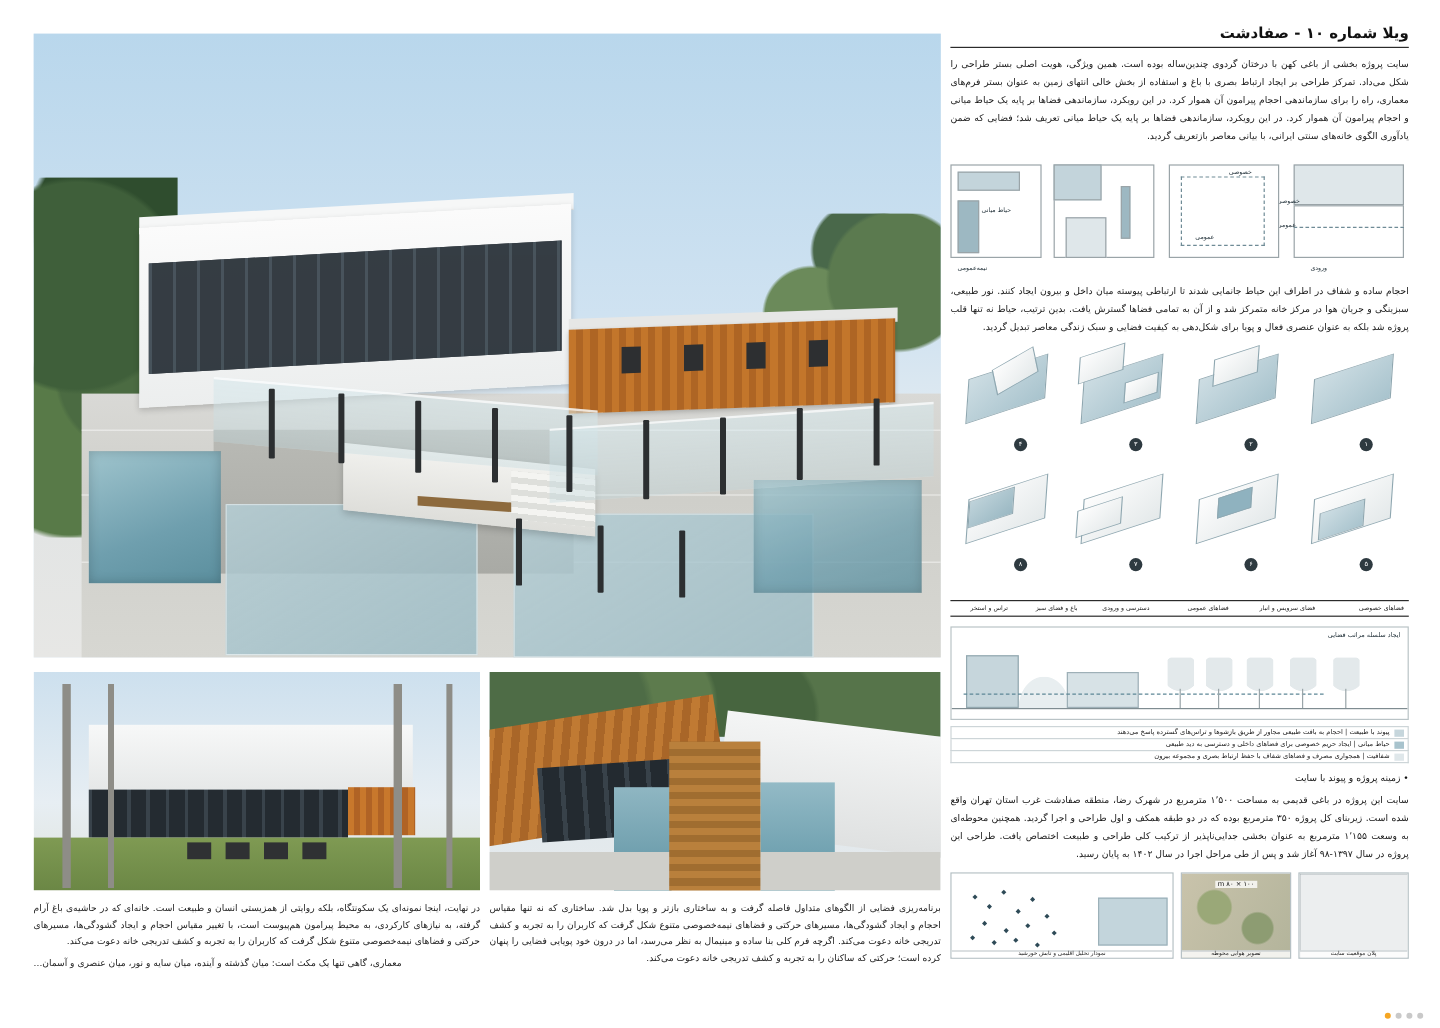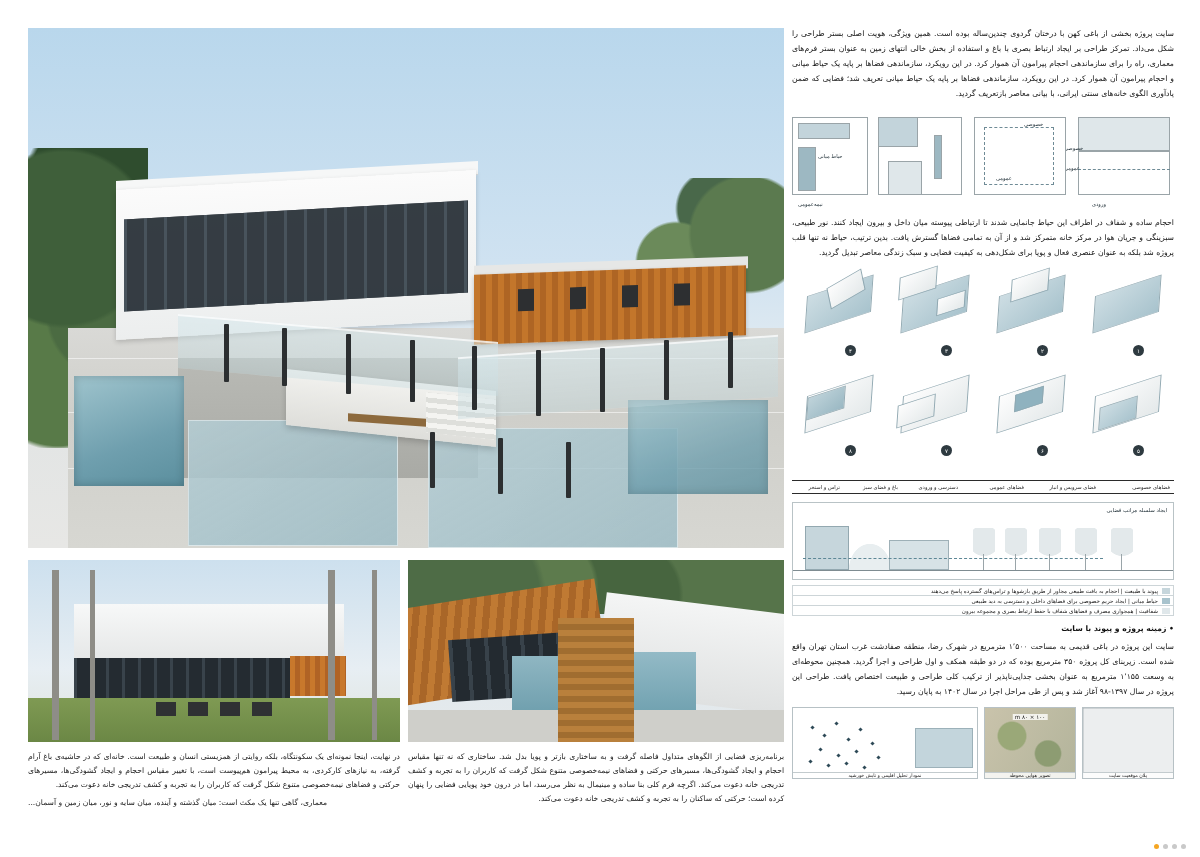--- a/index.html
+++ b/index.html
@@ -266,21 +266,21 @@
   .legend-row {
     display: flex; align-items: center; gap: 4px;
     border: .7px solid #cdd5d8; border-top: 0;
     padding: 1.5px 3px; font-size: 5.6px; color: #1b1b1b;
     direction: rtl;
   }
   .legend-row:first-child { border-top: .7px solid #cdd5d8; }
   .legend-sw { width: 8px; height: 6px; flex: 0 0 auto; }
 
   .bullet {
-    margin-top: 8px; font-size: 7.7px; font-weight: bold; color: #111;
+    margin-top: 8px; font-size: 7.7px; font-weight: normal; color: #111;
   }
   .bullet::before { content: "• "; }
 
   
   .mini-row { position: relative; margin-top: 8px; height: 72px; }
   .mini {
     position: absolute; top: 0; height: 72px; border: .8px solid #b7c1c5; overflow: hidden;
     background: #f3f5f6;
   }
   .mini-map {
@@ -400,26 +400,29 @@
     <div class="p3-wood"></div>
     <div class="p3-dark"></div>
     <div class="p3-pool-l"></div>
     <div class="p3-pool-r"></div>
     <div class="p3-floor"></div>
     <div class="p3-deck"></div>
   </div>
 
   <div class="cap cap-left">
     <div>در نهایت، اینجا نمونه‌ای یک سکونتگاه، بلکه روایتی از همزیستی انسان و طبیعت است. خانه‌ای که در حاشیه‌ی باغ آرام گرفته، به نیازهای کارکردی، به محیط پیرامون هم‌پیوست است، با تغییر مقیاس احجام و ایجاد گشودگی‌ها، مسیرهای حرکتی و فضاهای نیمه‌خصوصی متنوع شکل گرفت که کاربران را به تجربه و کشف تدریجی خانه دعوت می‌کند.</div>
-    <div class="bold" style="margin-top:4px;text-align:left">معماری، گاهی تنها یک مکث است: میان گذشته و آینده، میان سایه و نور، میان زمین و آسمان...</div>
+    <div class="bold" style="margin-top:4px;text-align:left">معماری، گاهی تنها یک مکث است: میان گذشته و آینده، میان سایه و نور، میان عنصری و آسمان...</div>
   </div>
   <div class="cap cap-mid">برنامه‌ریزی فضایی از الگوهای متداول فاصله گرفت و به ساختاری باز‌تر و پویا بدل شد. ساختاری که نه تنها مقیاس احجام و ایجاد گشودگی‌ها، مسیرهای حرکتی و فضاهای نیمه‌خصوصی متنوع شکل گرفت که کاربران را به تجربه و کشف تدریجی خانه دعوت می‌کند. اگرچه فرم کلی بنا ساده و مینیمال به نظر می‌رسد، اما در درون خود پویایی فضایی را پنهان کرده است؛ حرکتی که ساکنان را به تجربه و کشف تدریجی خانه دعوت می‌کند.</div>
 
   <div class="right">
 
+    <div class="title-bar">
+      <span class="t">ویلا شماره ۱۰ - صفادشت</span>
+    </div>
 
     <div class="body-text">سایت پروژه بخشی از باغی کهن با درختان گردوی چندین‌ساله بوده است. همین ویژگی، هویت اصلی بستر طراحی را شکل می‌داد. تمرکز طراحی بر ایجاد ارتباط بصری با باغ و استفاده از بخش خالی انتهای زمین به عنوان بستر فرم‌های معماری، راه را برای سازماندهی احجام پیرامون آن هموار کرد. در این رویکرد، سازماندهی فضاها بر پایه یک حیاط میانی و احجام پیرامون آن هموار کرد. در این رویکرد، سازماندهی فضاها بر پایه یک حیاط میانی تعریف شد؛ فضایی که ضمن یادآوری الگوی خانه‌های سنتی ایرانی، با بیانی معاصر بازتعریف گردید.</div>
 
     <div class="diag-row">
 
       <div class="dbox fillB" style="left:286px;top:8px;width:92px;height:34px"></div>
       <div class="dbox" style="left:286px;top:42px;width:92px;height:44px"></div>
       <div class="dbox dash" style="left:286px;top:60px;width:92px;height:0"></div>
       <div class="dlabel" style="left:272px;top:36px">خصوصی</div>
       <div class="dlabel" style="left:272px;top:56px">عمومی</div>

